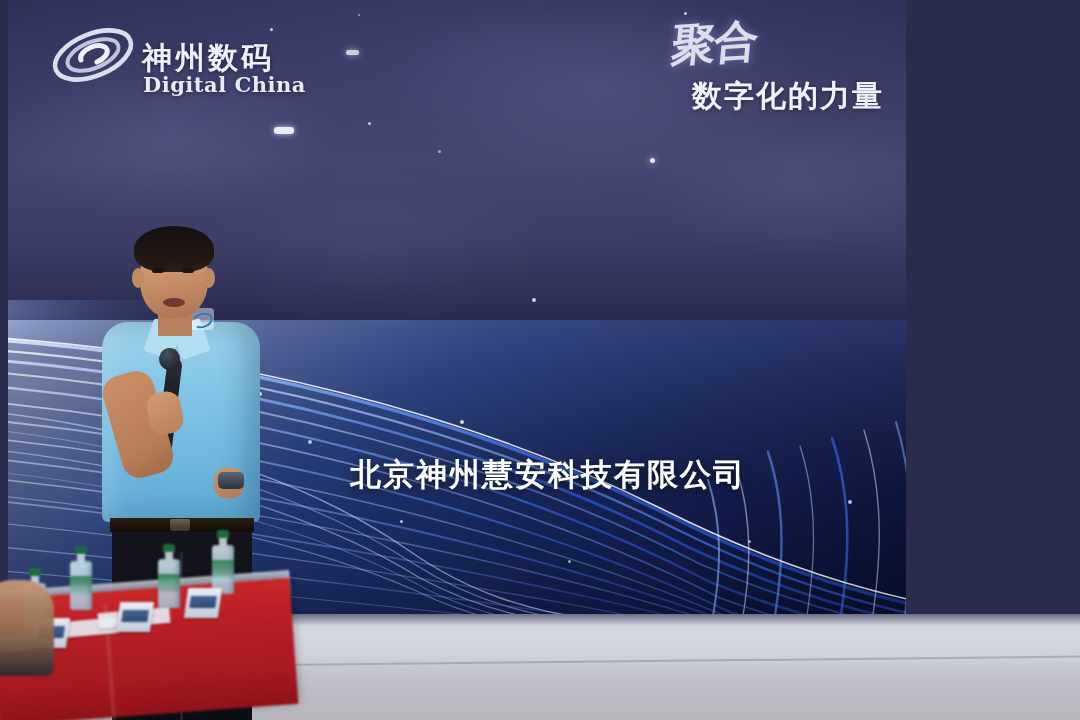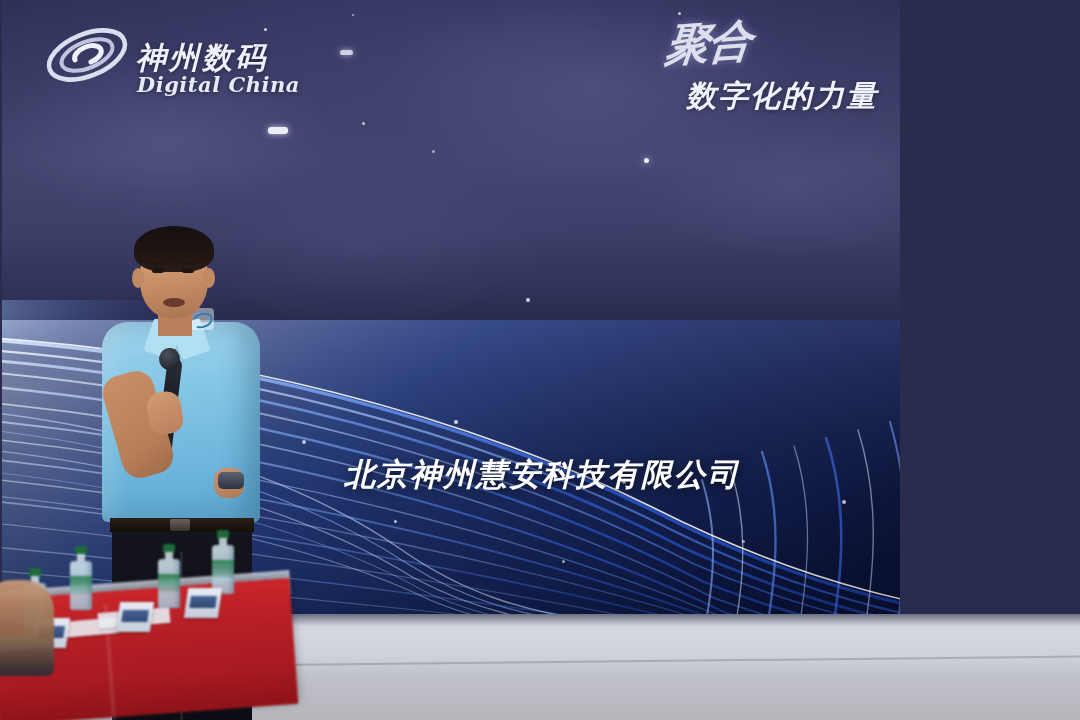--- a/index.html
+++ b/index.html
@@ -5,25 +5,24 @@
   html,body{margin:0;padding:0;background:#0b0d18;}
   body{font-family:"Liberation Sans","DejaVu Sans",sans-serif;}
 
   .stage{
     position:relative;width:1080px;height:720px;overflow:hidden;
     background:#2a2c4e;
   }
 
   
   .led{
-    position:absolute;left:2px;top:0;width:898px;height:622px;overflow:hidden;
+    position:absolute;left:8px;top:0;width:898px;height:622px;overflow:hidden;
     background:
       radial-gradient(ellipse 700px 300px at 52% 8%, rgba(70,72,120,.55), rgba(0,0,0,0) 70%),
       linear-gradient(180deg,#2e3058 0%, #3a3c66 14%, #43456f 26%, #3c3e68 38%, #2b2d52 50%, #1d2042 60%, #121634 70%, #0c1030 80%, #080c28 100%);
-    font-style: italic;
   }
   
   .led-mottle{
     position:absolute;inset:0;
     background:
       radial-gradient(ellipse 240px 120px at 18% 22%, rgba(120,120,175,.16), rgba(0,0,0,0) 70%),
       radial-gradient(ellipse 300px 140px at 66% 14%, rgba(130,128,180,.14), rgba(0,0,0,0) 70%),
       radial-gradient(ellipse 220px 100px at 88% 30%, rgba(110,110,165,.12), rgba(0,0,0,0) 70%),
       radial-gradient(ellipse 260px 110px at 40% 40%, rgba(100,100,155,.10), rgba(0,0,0,0) 70%);
     mix-blend-mode:screen;pointer-events:none;

